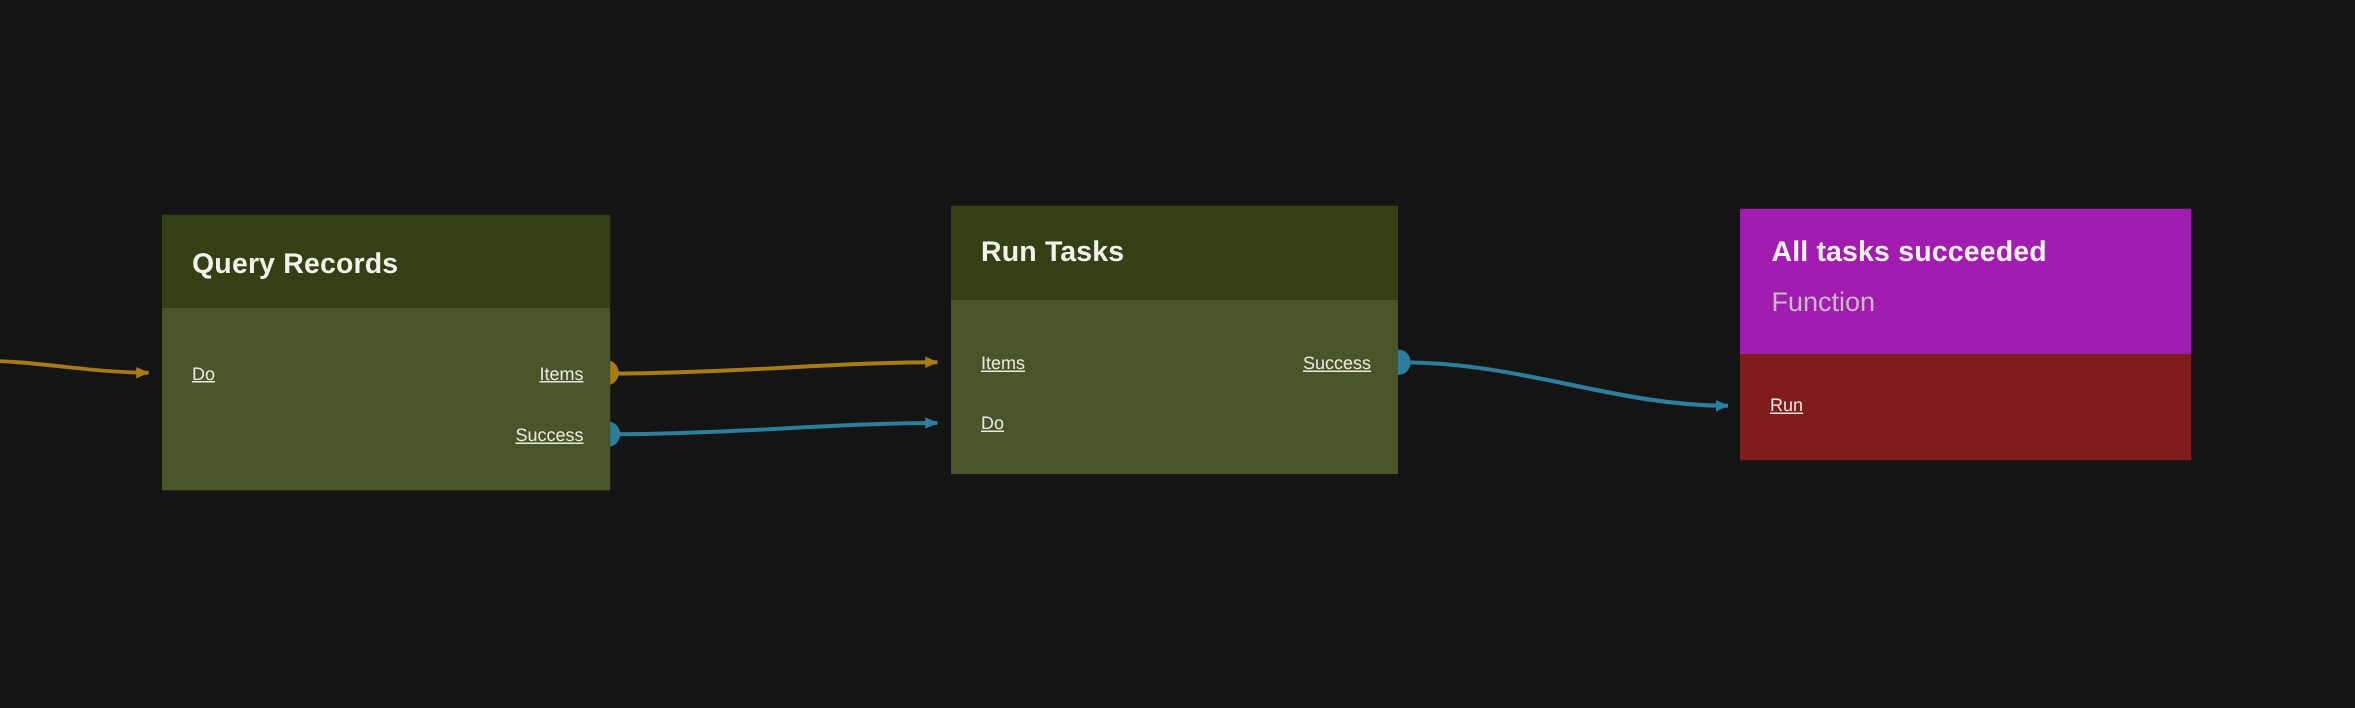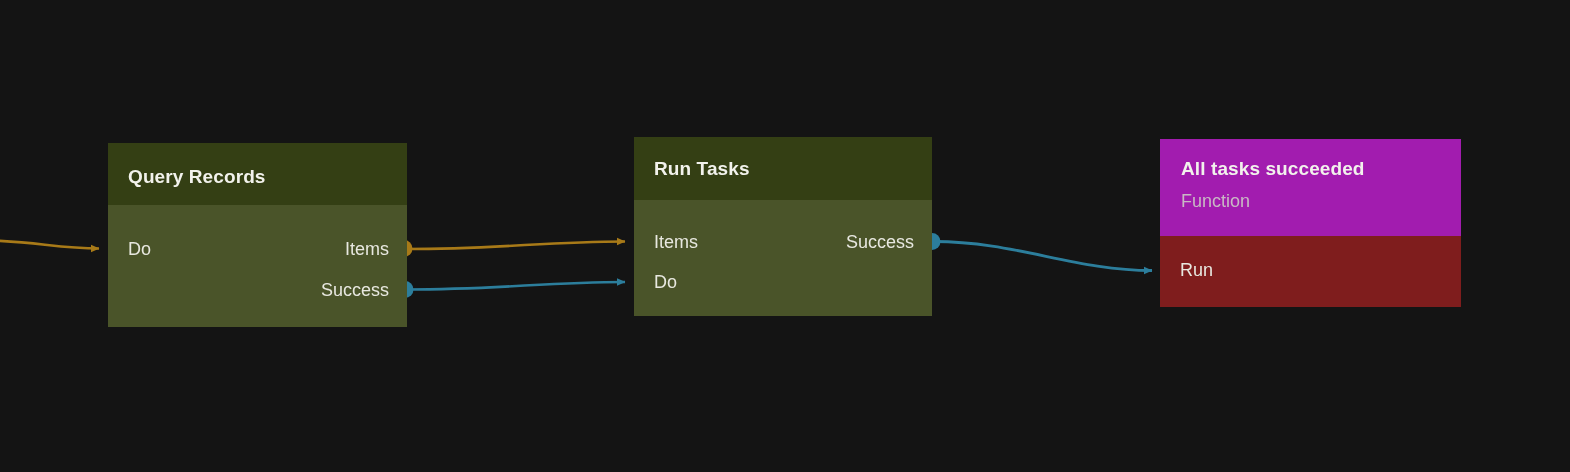--- a/index.html
+++ b/index.html
@@ -58,23 +58,24 @@
     position: absolute;
     left: 0;
     right: 0;
     height: 22px;
     display: flex;
     align-items: center;
   }
   .port-label {
     position: absolute;
     color: #E8E8E0;
-    font-size: 18px;
+    font-size: 12px;
     white-space: nowrap;
     line-height: 22px;
+    text-decoration: underline;
   }
   .port-label.in  { left: 20px; }
   .port-label.out { right: 18px; }
 
   
   .node.green .node-header { background: #343F14; }
   .node.green .node-body   { background: #4A5429; }
 
   
   .node.purple .node-header { background: #a21caf; }

